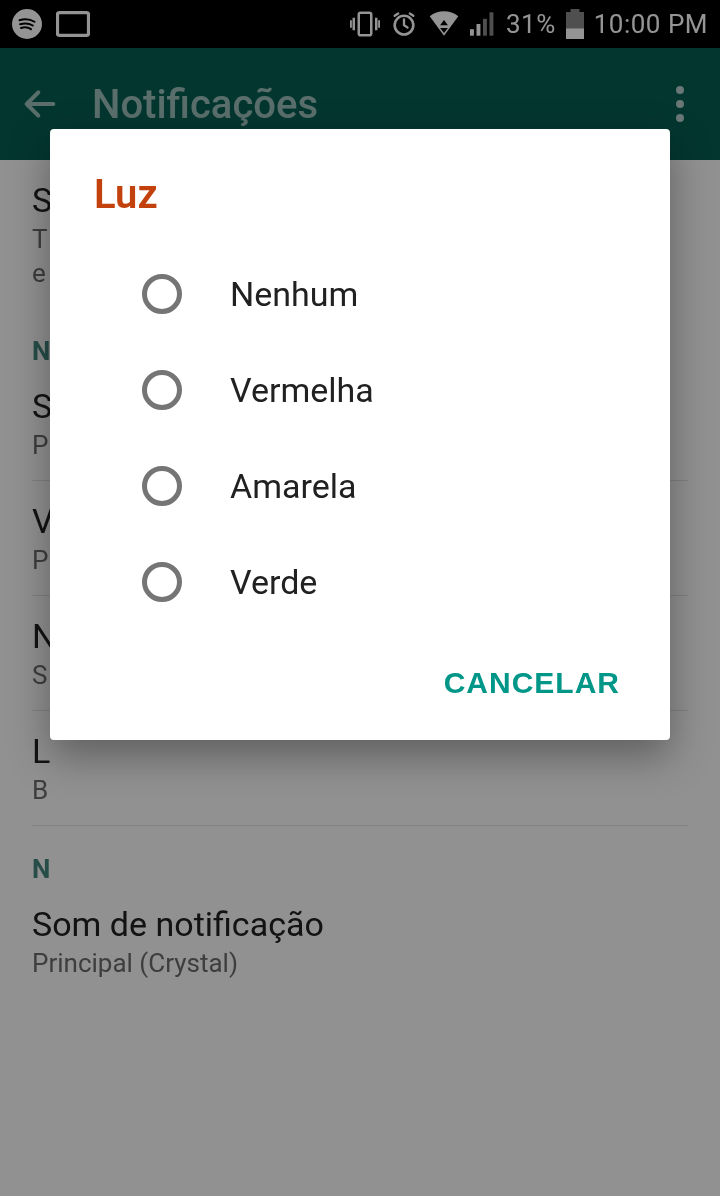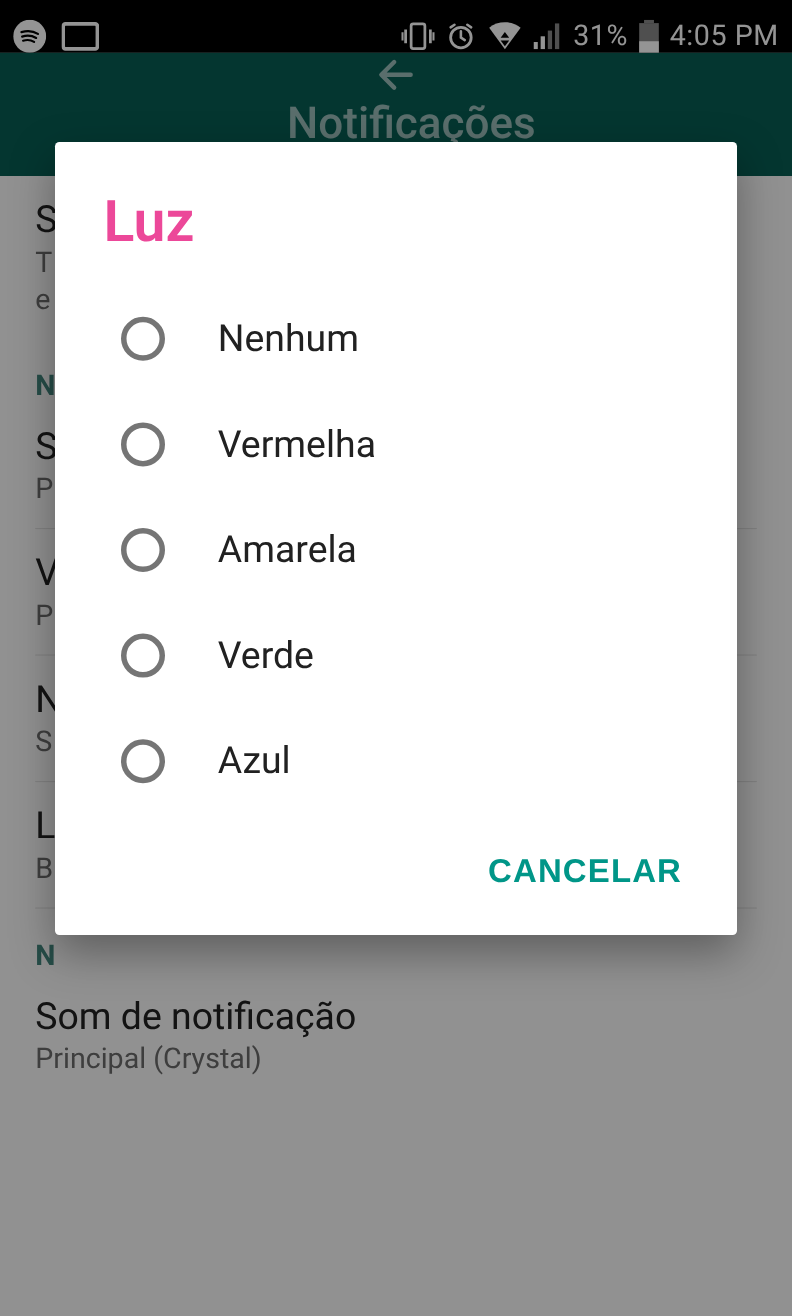--- a/index.html
+++ b/index.html
@@ -1,28 +1,28 @@
 <!DOCTYPE html>
 <html><head>
 <meta charset="utf-8">
 <style>
   * { box-sizing: border-box; margin: 0; padding: 0; }
   html, body { width: 720px; height: 1196px; overflow: hidden; font-family: Roboto, "Helvetica Neue", Arial, sans-serif; }
   body { position: relative; background: #fafafa; }
 
   
-  .statusbar { height: 48px; background: #000; color: #fff; display: flex; align-items: flex-end; padding: 0 12px; font-size: 28px; }
+  .statusbar { height: 48px; background: #000; color: #fff; display: flex; align-items: center; padding: 0 12px; font-size: 28px; }
   .statusbar .left { display: flex; align-items: center; gap: 14px; }
   .statusbar .right { margin-left: auto; display: flex; align-items: center; gap: 10px; }
   .statusbar .pct { font-size: 26px; letter-spacing: 0.5px; }
   .statusbar .clock { font-size: 26px; letter-spacing: 0.5px; }
   .ico { display: inline-flex; }
 
   
-  .appbar { height: 112px; background: #075E54; color: rgba(255,255,255,0.6); display: flex; align-items: center; padding: 0 16px; flex-direction: column; }
+  .appbar { height: 112px; background: #075E54; color: rgba(255,255,255,0.6); display: flex; align-items: center; padding: 0 16px; }
   .appbar .back { width: 48px; height: 48px; display: inline-flex; align-items: center; justify-content: center; }
   .appbar .title { font-size: 40px; font-weight: 500; margin-left: 28px; flex: 1; }
   .appbar .menu { width: 48px; height: 48px; display: inline-flex; flex-direction: column; align-items: center; justify-content: center; gap: 6px; }
   .appbar .menu span { width: 8px; height: 8px; border-radius: 50%; background: rgba(255,255,255,0.7); }
 
   
   .bglist { padding: 0 32px; }
   .bg-row { padding: 20px 0; border-bottom: 1px solid #e0e0e0; }
   .bg-row.noborder { border-bottom: none; }
   .bg-section { color: #075E54; opacity: 0.75; font-weight: 700; font-size: 26px; letter-spacing: 0.5px; padding-top: 28px; }
@@ -30,22 +30,22 @@
   .bg-secondary { font-size: 26px; color: #6b6b6b; margin-top: 4px; }
 
   
   .scrim { position: absolute; inset: 0; background: rgba(0,0,0,0.42); }
   .dialog {
     position: absolute; left: 50px; right: 50px; top: 129px;
     background: #fff; border-radius: 4px;
     box-shadow: 0 16px 40px rgba(0,0,0,0.35);
     padding: 32px 0 0 0;
   }
-  .dialog-title { font-size: 52px; font-weight: 600; color: #ec4899; padding: 10px 44px 22px; }
-  .radio-list { padding: 6px 16px 8px; }
+  .dialog-title { font-size: 40px; font-weight: 600; color: #c2410c; padding: 10px 44px 22px; }
+  .radio-list { padding: 6px 16px 8px; margin-left: 32px; }
   .radio-item { display: flex; align-items: center; height: 96px; padding: 0 44px; }
   .radio-circle { width: 40px; height: 40px; border-radius: 50%; border: 5px solid #757575; display: inline-flex; align-items: center; justify-content: center; }
   .radio-item.selected .radio-circle { border-color: #009688; }
   .radio-item.selected .radio-dot { width: 20px; height: 20px; border-radius: 50%; background: #009688; }
   .radio-label { font-size: 34px; color: #212121; margin-left: 48px; }
   .dialog-actions { display: flex; justify-content: flex-end; padding: 16px 32px 28px; }
   .cancel-btn { background: none; border: none; color: #009688; font-weight: 700; font-size: 30px; letter-spacing: 1px; padding: 12px 18px; text-align: right; }
 
 </style>
 </head>
@@ -98,21 +98,21 @@
         </svg>
     </span>
     <span class="pct">31%</span>
     <span class="ico">
       <svg width="18" height="30" viewBox="0 0 12 20">
           <rect x="0" y="2" width="12" height="18" fill="#888"></rect>
           <rect x="3" y="0" width="6" height="2" fill="#888"></rect>
           <rect x="0" y="13" width="12" height="7" fill="#fff"></rect>
         </svg>
     </span>
-    <span class="clock">4:05 PM</span>
+    <span class="clock">10:00 PM</span>
   </div>
 </div>
 
 <div class="appbar">
   <span class="back">
     <svg width="40" height="40" viewBox="0 0 24 24">
         <path d="M20 12H5M11 5l-7 7 7 7" stroke="rgba(255,255,255,0.6)" stroke-width="2.4" fill="none" stroke-linecap="round" stroke-linejoin="round"></path>
       </svg>
   </span>
   <div class="title">Notificações</div>
@@ -167,21 +167,17 @@
         <span class="radio-label">Vermelha</span>
       </div>
       <div class="radio-item">
         <span class="radio-circle"></span>
         <span class="radio-label">Amarela</span>
       </div>
       <div class="radio-item">
         <span class="radio-circle"></span>
         <span class="radio-label">Verde</span>
       </div>
-      <div class="radio-item">
-        <span class="radio-circle"></span>
-        <span class="radio-label">Azul</span>
-      </div>
     </div>
   <div class="dialog-actions">
     <button class="cancel-btn">CANCELAR</button>
   </div>
 </div>
 
 </body></html>

